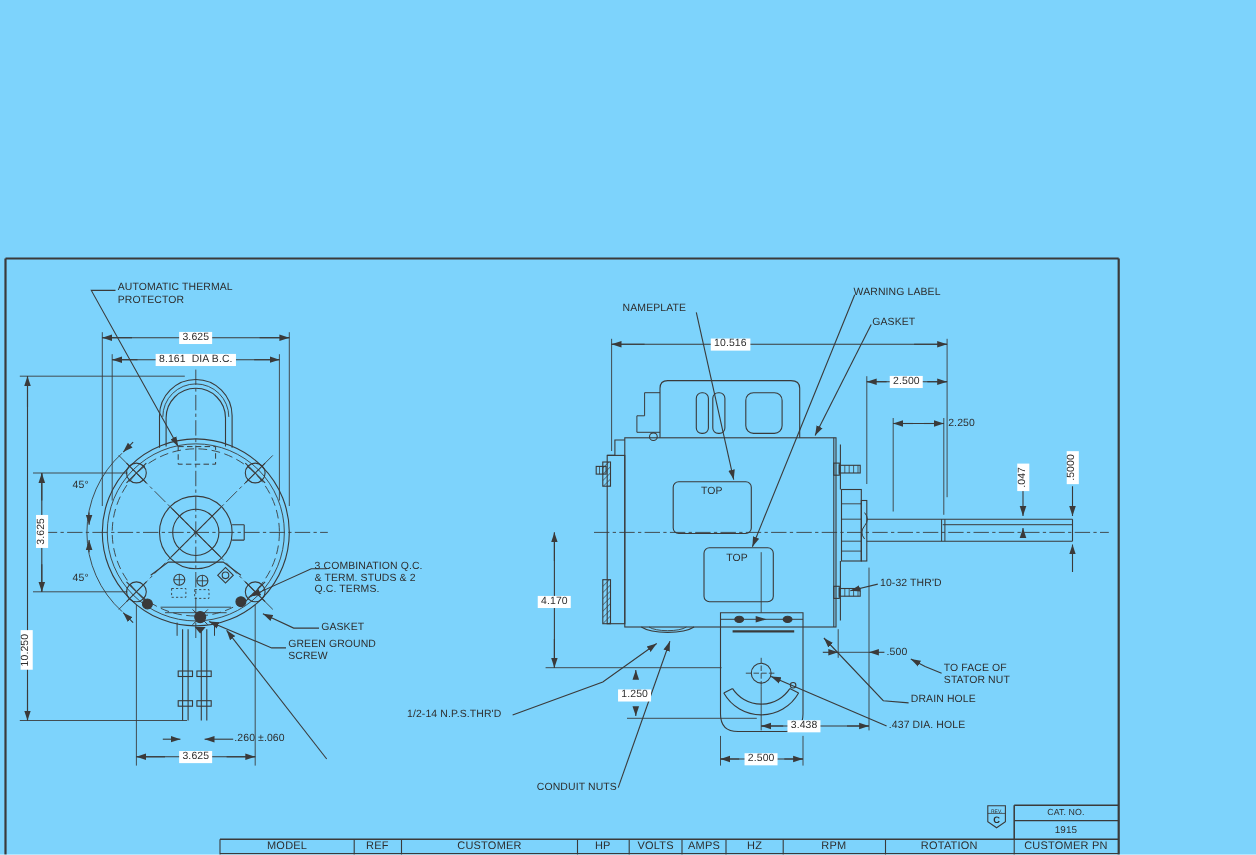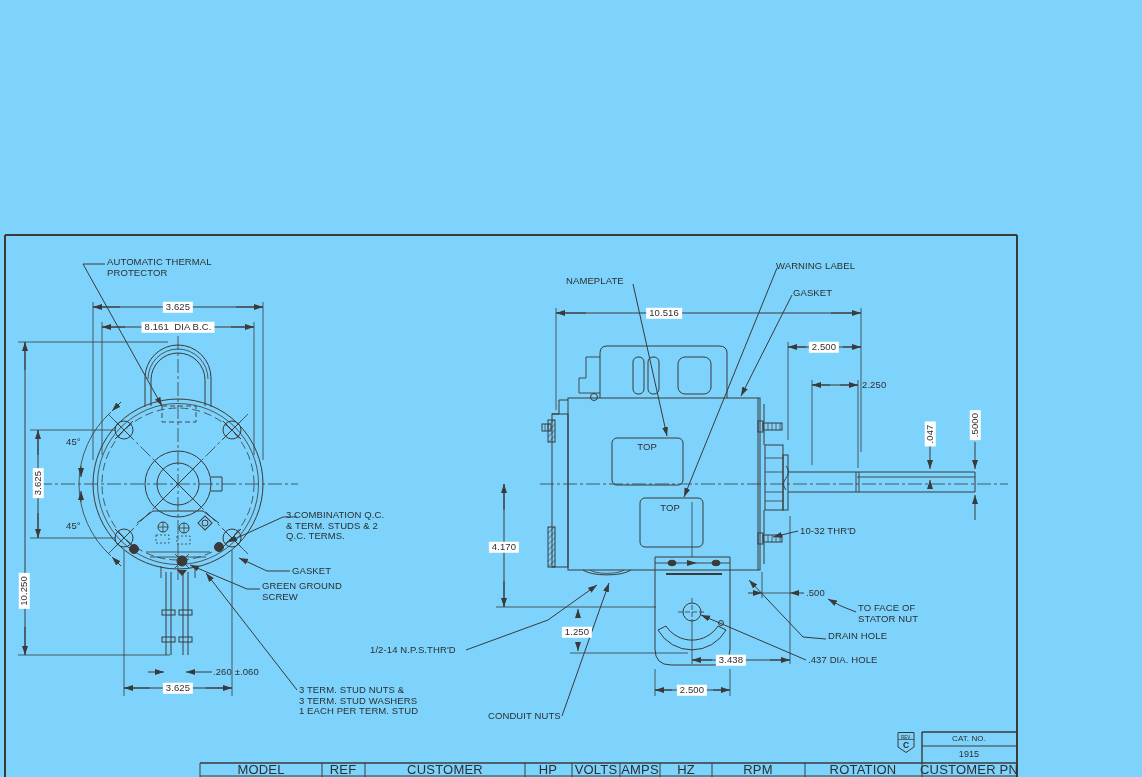--- a/index.html
+++ b/index.html
@@ -5,21 +5,21 @@
   html,body{margin:0;padding:0;background:#fff;}
   #sheet{position:relative;width:1142px;height:777px;background:#7dd3fc;overflow:hidden;
          font-family:"Liberation Sans","DejaVu Sans",sans-serif;color:#2e2e2e;}
   #linework{position:absolute;left:0;top:0;}
   .lbl{position:absolute;font-size:9.5px;line-height:10.5px;color:#2e2e2e;
        white-space:pre-wrap;letter-spacing:.1px;}
   .cc{transform:translate(-50%,-50%);text-align:center;}
   .cx{transform:translate(-50%,0);text-align:center;}
   .rot{transform:translate(-50%,-50%) rotate(-90deg);}
   .bg{background:#ffffff;padding:0 3px;}
-  .small{font-size:13px;letter-spacing:.2px;}
+  .small{font-size:10px;letter-spacing:.2px;}
   .tiny{font-size:4.5px;letter-spacing:0;}
   .rev{font-size:8.5px;font-weight:bold;}
   .encl{font-size:10px;letter-spacing:.6px;}
   .cat{font-size:8px;}
   .catv{font-size:9px;}
 </style>
 </head>
 <body>
 
 <div id="sheet">
@@ -281,23 +281,20 @@
 <span class="lbl rot bg" style="left:38px;top:483px">3.625</span>
 <span class="lbl rot bg" style="left:24px;top:591px">10.250</span>
 <span class="lbl" style="left:213px;top:667px">.260 ±.060</span>
 <span class="lbl cc bg" style="left:178px;top:688px">3.625</span>
 <span class="lbl" style="left:286px;top:510px">3 COMBINATION Q.C.
 &amp; TERM. STUDS &amp; 2
 Q.C. TERMS.</span>
 <span class="lbl" style="left:292px;top:566px">GASKET</span>
 <span class="lbl" style="left:262px;top:581px">GREEN GROUND
 SCREW</span>
-<span class="lbl" style="left:299px;top:685px">3 TERM. STUD NUTS &amp;
-3 TERM. STUD WASHERS
-1 EACH PER TERM. STUD</span>
 
 <span class="lbl" style="left:566px;top:276px">NAMEPLATE</span>
 <span class="lbl" style="left:776px;top:261px">WARNING LABEL</span>
 <span class="lbl" style="left:793px;top:288px">GASKET</span>
 <span class="lbl cc bg" style="left:664px;top:313px">10.516</span>
 <span class="lbl cc bg" style="left:824px;top:347px">2.500</span>
 <span class="lbl" style="left:862px;top:380px">2.250</span>
 <span class="lbl rot bg" style="left:930px;top:434px">.047</span>
 <span class="lbl rot bg" style="left:975px;top:425px">.5000</span>
 <span class="lbl cc" style="left:647px;top:447px">TOP</span>

